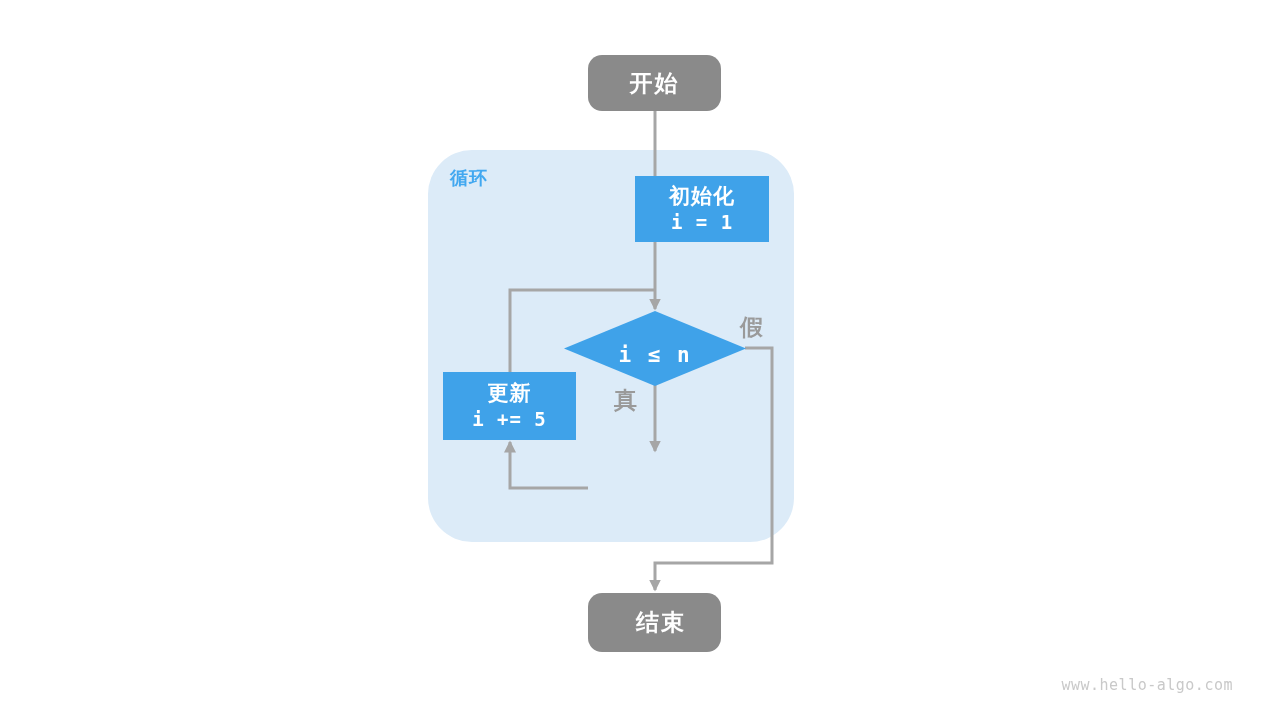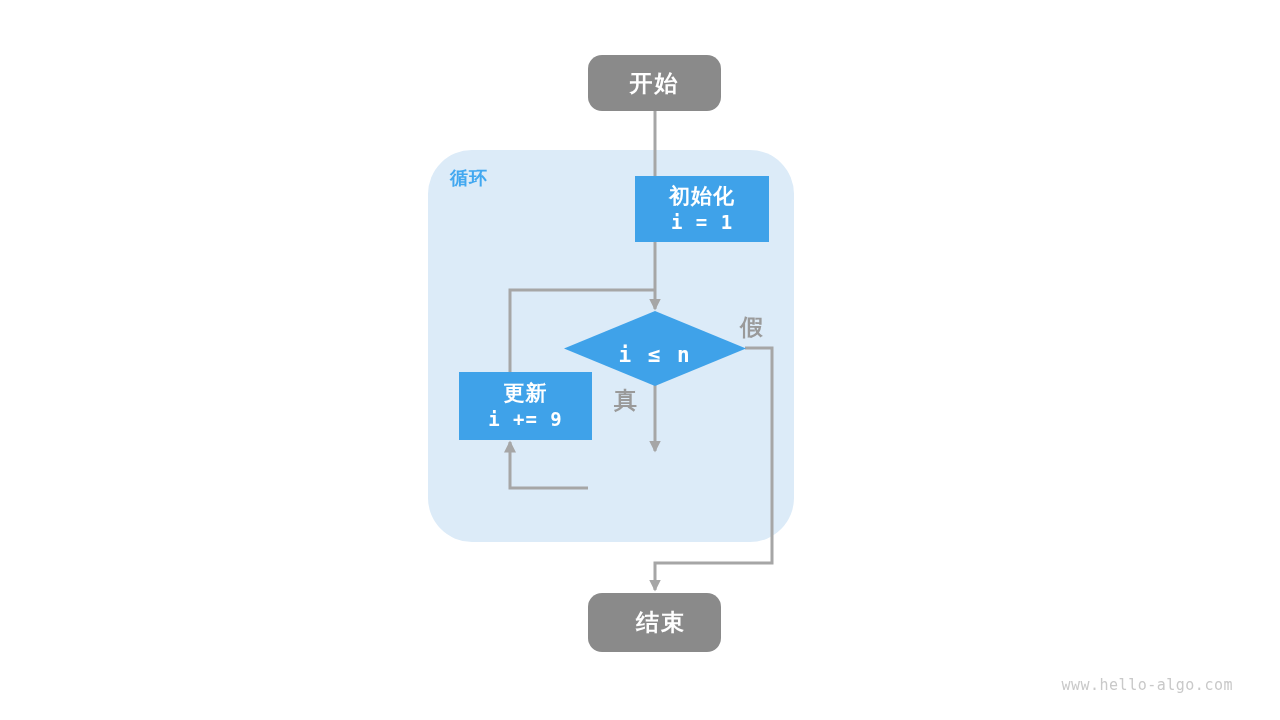--- a/index.html
+++ b/index.html
@@ -117,23 +117,23 @@
     <span>开始</span>
   </div>
 
   <div class="node process" style="left:588px; top:176px; width:134px; height:66px;margin-left:47px;">
     <span>初始化</span>
     <span class="code">i = 1</span>
   </div>
 
   <div class="diamond-text">i ≤ n</div>
 
-  <div class="node process" style="left:443px; top:372px; width:133px; height:68px;margin-left:16px;">
+  <div class="node process" style="left:443px; top:372px; width:133px; height:68px;">
     <span>更新</span>
-    <span class="code">i += 9</span>
+    <span class="code">i += 5</span>
   </div>
 
 
   <div class="node terminal" style="left:588px; top:593px; width:133px; height:59px;padding-left:13px;">
     <span>结束</span>
   </div>
 
   <div class="branch-label branch-true">真</div>
   <div class="branch-label branch-false">假</div>
 

